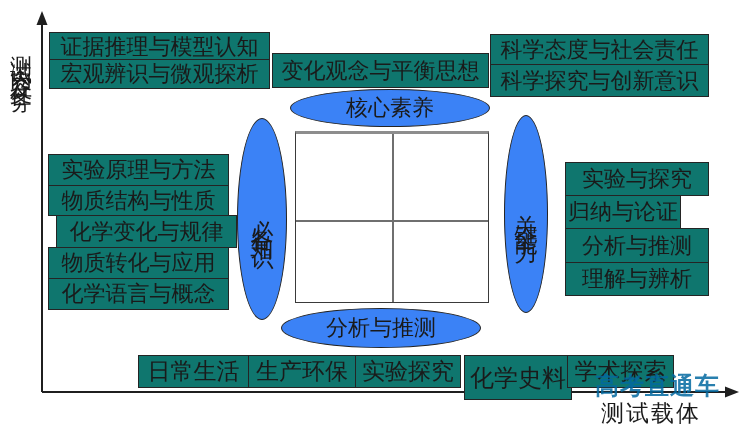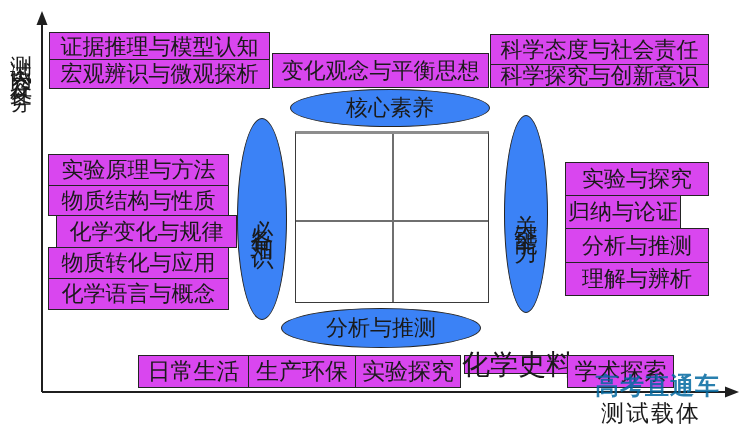--- a/index.html
+++ b/index.html
@@ -1,21 +1,21 @@
 <!DOCTYPE html>
 <html><head>
 <meta charset="utf-8">
 <style>
   html,body{margin:0;padding:0;background:#ffffff;}
   .stage{
     position:relative;width:744px;height:425px;background:#ffffff;overflow:hidden;
     font-family:"Liberation Serif","DejaVu Serif",serif;color:#1a1a1a;
   }
   .box{
-    position:absolute;border:1.5px solid #242424;background:#d946ef;
+    position:absolute;border:1.5px solid #242424;background:#0f766e;
     display:flex;align-items:center;justify-content:center;
     font-size:22px;line-height:1;white-space:nowrap;box-sizing:border-box;
   }
   .ellipse{
     position:absolute;border:1.6px solid #242424;border-radius:50%;background:#3b82f6;
     display:flex;align-items:center;justify-content:center;
     font-size:22px;box-sizing:border-box;white-space:nowrap;
   }
   .vtext{writing-mode:vertical-rl;text-orientation:upright;}
   .square{
@@ -33,37 +33,37 @@
   .watermark{
     position:absolute;left:595px;top:370px;font-size:24px;letter-spacing:1px;
     color:#0369a1;opacity:.85;z-index:6;
     font-family:"Liberation Sans","DejaVu Sans",sans-serif;font-weight:bold;
   }
   
   .b-tl1{left:49px;top:32px;width:221px;height:29px;}
   .b-tl2{left:49px;top:59px;width:221px;height:30px;}
   .b-tc {left:272px;top:53px;width:217px;height:35px;}
   .b-tr1{left:490px;top:34px;width:219px;height:32px;}
-  .b-tr2{left:490px;top:64px;width:219px;height:24px;}
+  .b-tr2{left:490px;top:64px;width:219px;height:33px;}
   
   .b-l1{left:48px;top:154px;width:181px;height:32px;}
   .b-l2{left:48px;top:185px;width:181px;height:31px;}
   .b-l3{left:48px;top:215px;width:181px;height:33px;margin-left:8px;}
   .b-l4{left:48px;top:247px;width:181px;height:32px;}
   .b-l5{left:48px;top:278px;width:181px;height:32px;}
   
   .b-r1{left:565px;top:162px;width:144px;height:34px;}
   .b-r2{left:565px;top:195px;width:116px;height:34px;}
   .b-r3{left:565px;top:228px;width:144px;height:35px;}
   .b-r4{left:565px;top:262px;width:144px;height:34px;}
   
   .b-b1{left:138px;top:355px;width:111px;height:33px;font-size:23px;}
   .b-b2{left:248px;top:355px;width:108px;height:33px;font-size:23px;}
   .b-b3{left:355px;top:355px;width:106px;height:33px;font-size:23px;}
-  .b-b4{left:464px;top:355px;width:108px;height:19px;font-size:28px;}
+  .b-b4{left:464px;top:355px;width:108px;height:45px;font-size:24px;}
   .b-b5{left:567px;top:355px;width:107px;height:33px;font-size:23px;}
   
   .e-top{left:290px;top:89px;width:200px;height:38px;}
   .e-bottom{left:281px;top:308px;width:200px;height:40px;}
   .e-left{left:237px;top:118px;width:50px;height:202px;font-size:23px;letter-spacing:9px;}
   .e-right{left:504px;top:115px;width:44px;height:198px;font-size:23px;letter-spacing:9px;}
 </style>
 </head>
 <body>
 

